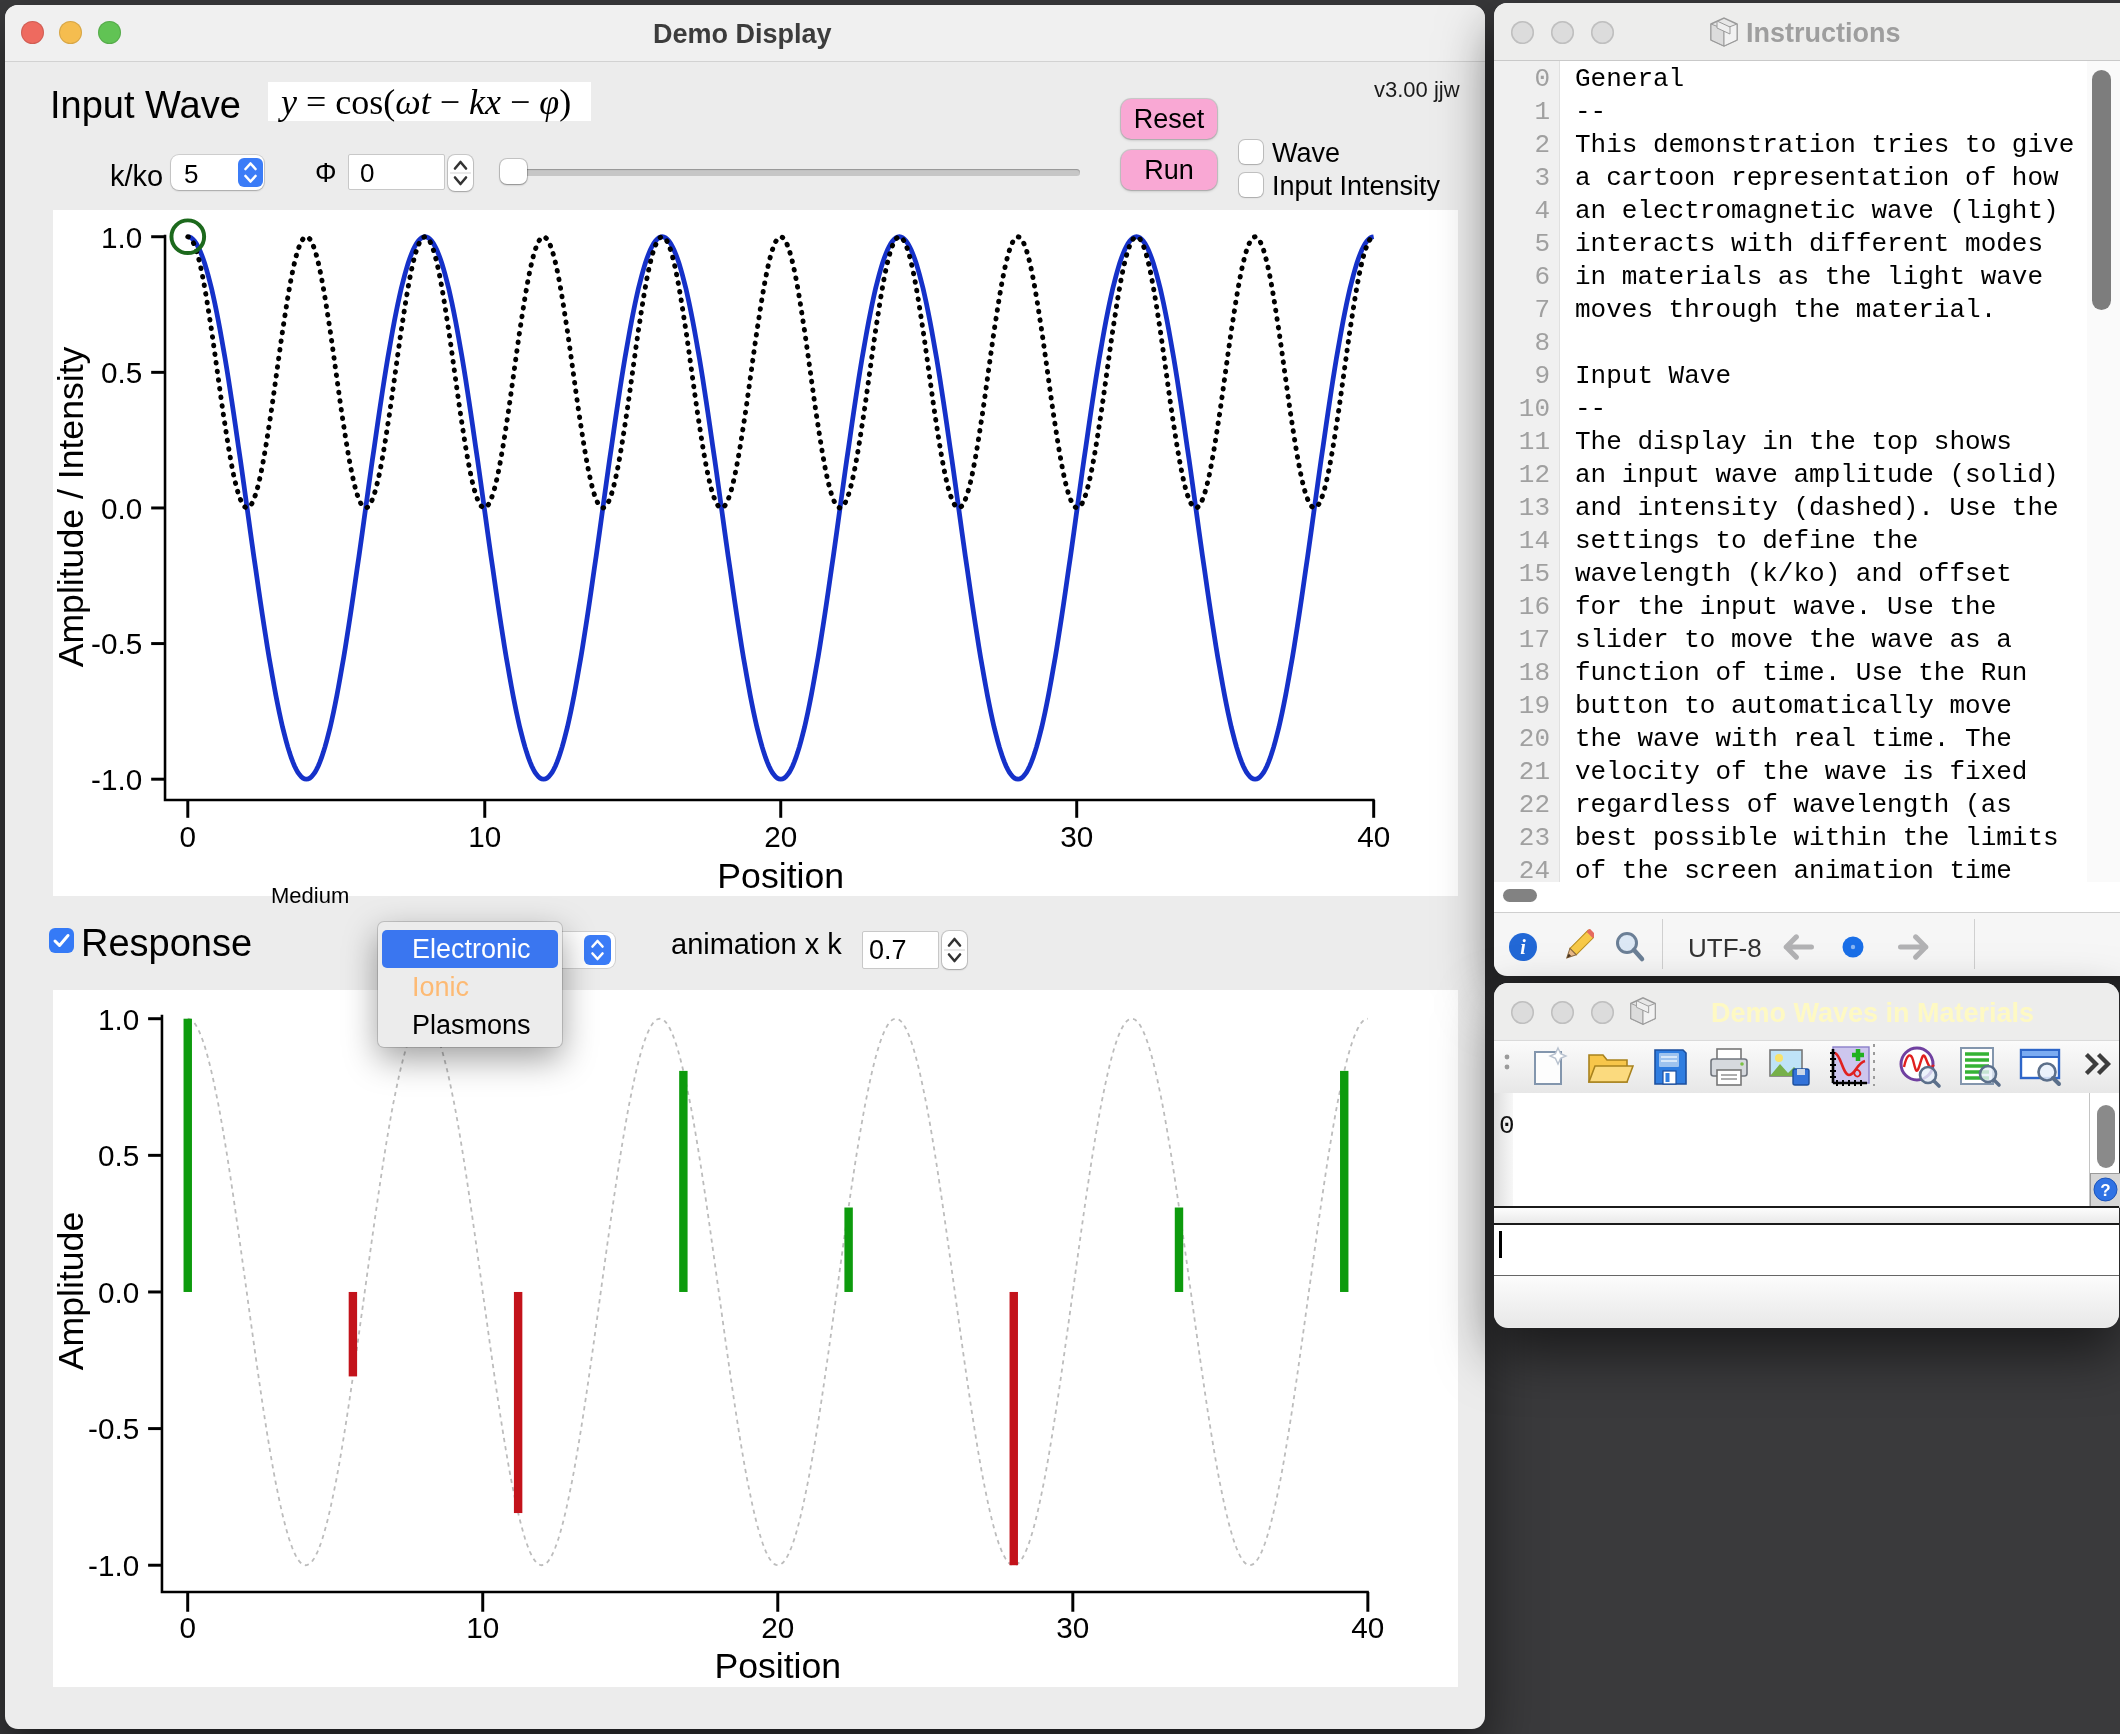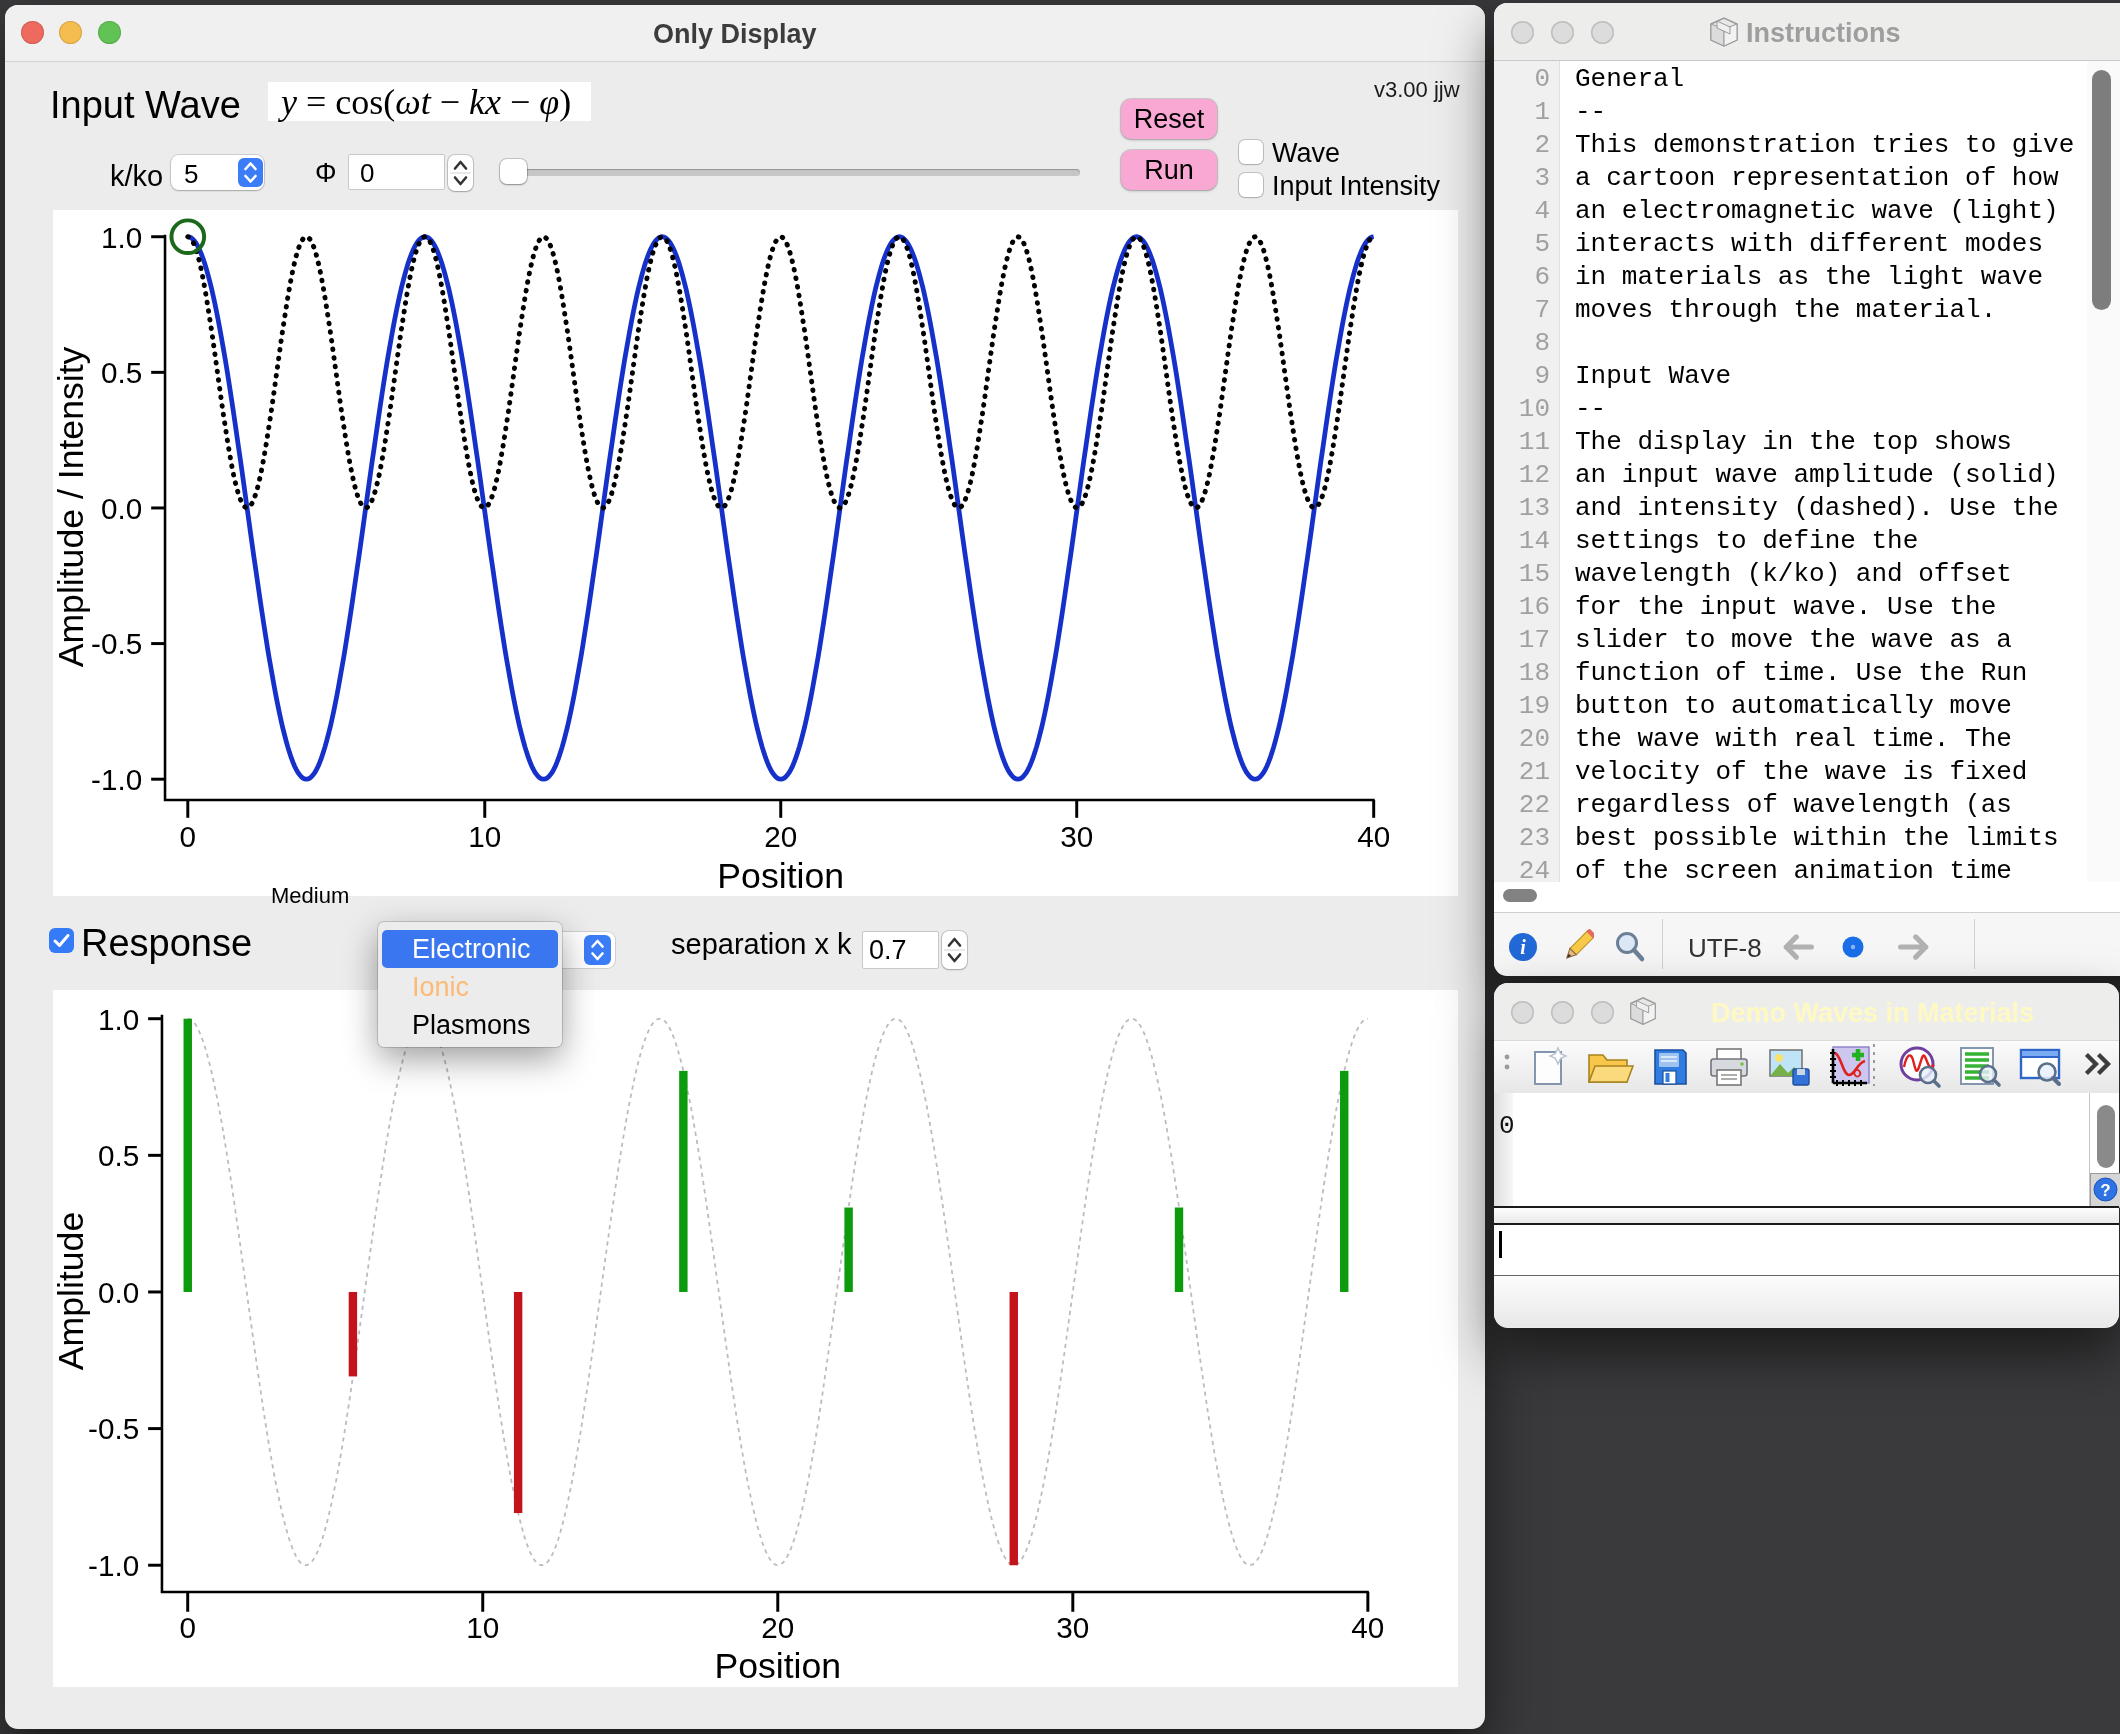--- a/index.html
+++ b/index.html
@@ -15,21 +15,21 @@
 .mono{font-family:"Liberation Mono",monospace}
 </style></head>
 <body>
 
 <div class="win" style="left:5px;top:5px;width:1480px;height:1724px"></div>
 <div class="abs" style="left:5px;top:5px;width:1480px;height:56px;background:#f0f0f0;border-radius:13px 13px 0 0"></div>
 <div class="sep" style="left:5px;top:61px;width:1480px"></div>
 <div class="tl" style="left:21px;top:21px;background:#ee6a5f;box-shadow:inset 0 0 0 1px rgba(0,0,0,.12)"></div>
 <div class="tl" style="left:59px;top:21px;background:#f5bd4f;box-shadow:inset 0 0 0 1px rgba(0,0,0,.12)"></div>
 <div class="tl" style="left:98px;top:21px;background:#61c354;box-shadow:inset 0 0 0 1px rgba(0,0,0,.12)"></div>
-<div class="ttl" style="left:653px;top:19px">Only Display</div>
+<div class="ttl" style="left:653px;top:19px">Demo Display</div>
 
 <div class="abs" style="left:50px;top:84px;font-size:38px;color:#000">Input Wave</div>
 <div class="abs" style="left:268px;top:82px;width:323px;height:39px;background:#fff"></div>
 <div class="abs" style="left:281px;top:81px;font-family:'Liberation Serif',serif;font-size:36px;color:#000"><i>y</i> = cos(<i>ωt</i> − <i>kx</i> − <i>φ</i>)</div>
 <div class="abs" style="left:1374px;top:77px;font-size:22px;color:#1a1a1a">v3.00 jjw</div>
 
 <div class="lbl" style="left:110px;top:160px;font-size:29px">k/ko</div>
 <div class="abs" style="left:171px;top:155px;width:93px;height:35px;background:#fff;border-radius:8px;box-shadow:0 0 0 1px rgba(0,0,0,.12),0 1px 2px rgba(0,0,0,.2)"></div>
 <div class="lbl" style="left:184px;top:159px;font-size:26px">5</div>
 <div class="abs" style="left:238px;top:158px;width:25px;height:29px;background:#3b7cf7;border-radius:6px">
@@ -102,21 +102,21 @@
 <div class="abs" style="left:81px;top:922px;font-size:38px;color:#000">Response</div>
 <div class="lbl" style="left:271px;top:883px;font-size:22px">Medium</div>
 
 <div class="abs" style="left:560px;top:932px;width:55px;height:36px;background:#fff;border-radius:0 8px 8px 0;box-shadow:0 0 0 1px rgba(0,0,0,.12)"></div>
 <div class="abs" style="left:584px;top:935px;width:27px;height:30px;background:#3b7cf7;border-radius:6px">
 <svg width="27" height="30" viewBox="0 0 27 30">
       <path d="M8.5 11.5L13.5 6L18.5 11.5" fill="none" stroke="#fff" stroke-width="2.6" stroke-linecap="round" stroke-linejoin="round"></path>
       <path d="M8.5 18.5L13.5 24L18.5 18.5" fill="none" stroke="#fff" stroke-width="2.6" stroke-linecap="round" stroke-linejoin="round"></path>
     </svg></div>
 
-<div class="lbl" style="left:671px;top:928px;font-size:29px">separation x k</div>
+<div class="lbl" style="left:671px;top:928px;font-size:29px">animation x k</div>
 <div class="box" style="left:862px;top:931px;width:75px;height:36px"></div>
 <div class="lbl" style="left:869px;top:935px;font-size:27px">0.7</div>
 <div class="abs" style="left:942px;top:931px;width:25px;height:38px;background:#fff;border-radius:7px;box-shadow:0 0 0 1px rgba(0,0,0,.15),0 1px 2px rgba(0,0,0,.2)">
 <svg width="25" height="38" viewBox="0 0 25 38">
       <path d="M7 14.5L12.5 8L18 14.5" fill="none" stroke="#333" stroke-width="2.6" stroke-linecap="round" stroke-linejoin="round"></path>
       <path d="M7 23.5L12.5 30L18 23.5" fill="none" stroke="#333" stroke-width="2.6" stroke-linecap="round" stroke-linejoin="round"></path>
       <line x1="2" y1="19" x2="23" y2="19" stroke="#e2e2e2" stroke-width="1.5"></line>
     </svg></div>
 
 <svg width="1405" height="697" viewBox="0 0 1419 704" style="position:absolute;left:53px;top:990px;background:#fff">

